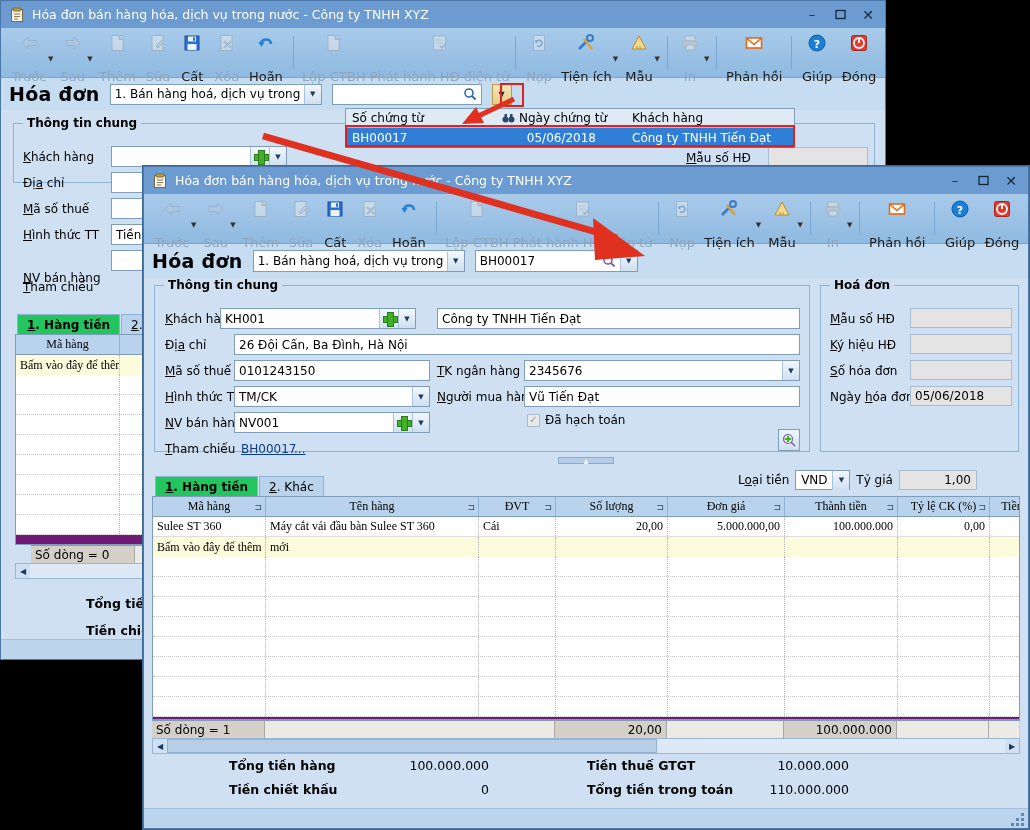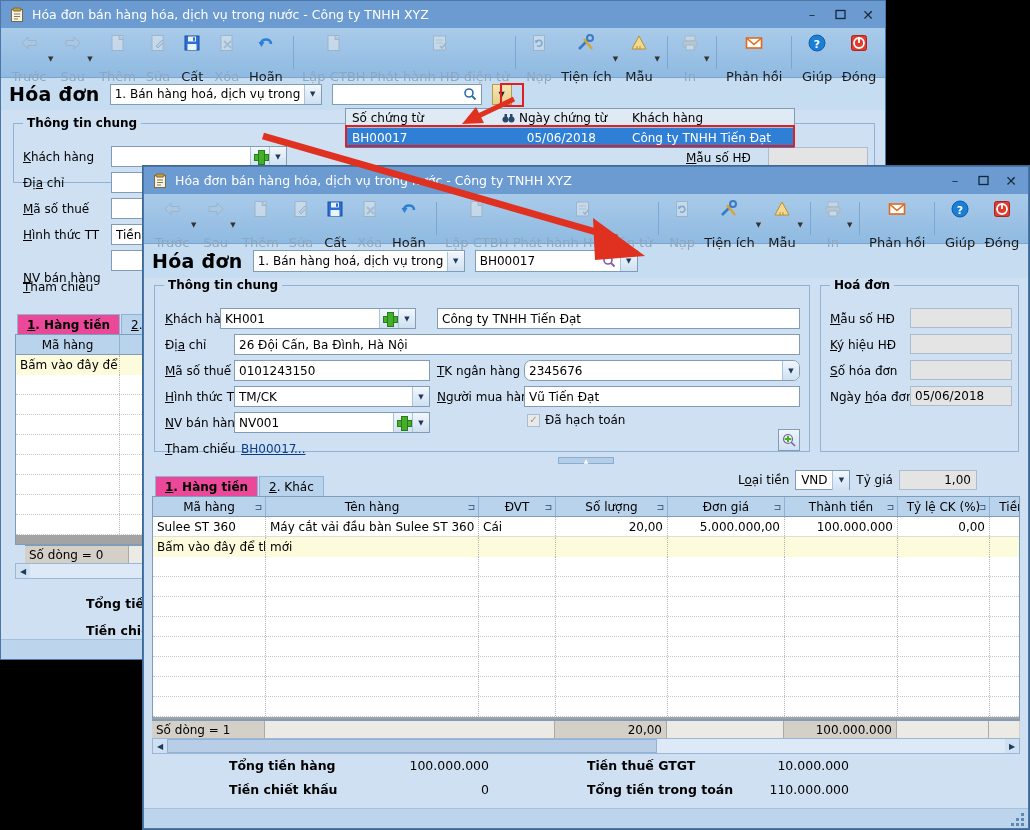--- a/index.html
+++ b/index.html
@@ -103,25 +103,25 @@
 
   .linkref { position:absolute; font-size:12px; color:#0a3c8c; text-decoration:underline; cursor:pointer; }
 
   
   .tabstrip { position:absolute; display:flex; align-items:flex-end; height:20px; }
   .tab {
     height:20px; padding:0 9px; display:flex;align-items:center;
     border:1px solid #8fb3d4; border-bottom:none; font-size:12px;
     background:#b9d3ec; margin-right:1px;
   }
-  .tab.active { background:#ec4899; font-weight:bold; }
+  .tab.active { background:#22c55e; font-weight:bold; }
   .tab u { text-decoration: underline; }
 
   
-  .grid { position:absolute; border:1px solid #7f9db9; background:#a3a3a3; overflow:hidden; }
+  .grid { position:absolute; border:1px solid #7f9db9; background:#701a75; overflow:hidden;font-family:Liberation Serif, serif; }
   .grow { display:flex; height:20px; align-items:stretch; }
   .ghead { background:#b9d3ec; border-bottom:1px solid #7f9db9; height:20px; }
   .gcell {
     display:flex; align-items:center; padding:0 4px; font-size:12px;
     border-right:1px dotted #b5b5b5; overflow:hidden; white-space:nowrap; flex:none;
   }
   .ghead .gcell { justify-content:center; border-right:1px solid #8fb3d4; position:relative; }
   .ghead .gcell .pin { position:absolute; right:3px; font-size:9px; color:#2a4a6a; }
   .gdata { background:#fff; border-bottom:1px solid #ddd; }
   .gnew { background:#fcfbdc; }
@@ -466,21 +466,21 @@
       <div class="grow gempty">
           <div class="gcell" style="width:104px;"></div>
           <div class="gcell" style="width:40px;"></div>
         </div>
       <div class="grow gempty">
           <div class="gcell" style="width:104px;"></div>
           <div class="gcell" style="width:40px;"></div>
         </div>
     </div>
 
-    <div class="gfoot" style="left:24px;top:544px;width:130px;">
+    <div class="gfoot" style="left:30px;top:544px;width:130px;">
       <div class="fc" style="width:104px;">Số dòng = 0</div>
       <div class="fc lite" style="width:26px;"></div>
     </div>
 
     <div class="hscroll" style="left:14px;top:562px;width:130px;">
       <span class="arrw">◀</span>
       <span class="track"></span>
     </div>
 
     <span class="totlbl" style="left:85px;top:595px;">Tổng tiền</span>
@@ -745,21 +745,21 @@
     <span class="flabel" style="left:21px;top:171px;">Đị<u>a</u> chỉ</span>
     <div class="inp" style="left:90px;top:167px;width:566px;height:21px;">
       <span class="v">26 Đội Cấn, Ba Đình, Hà Nội</span>
     </div>
 
     <span class="flabel" style="left:21px;top:197px;"><u>M</u>ã số thuế</span>
     <div class="inp" style="left:90px;top:193px;width:196px;height:21px;">
       <span class="v">0101243150</span>
     </div>
     <span class="flabel" style="left:293px;top:197px;"><u>T</u>K ngân hàng</span>
-    <div class="inp" style="left:380px;top:193px;width:276px;height:21px;border-radius:7px;">
+    <div class="inp" style="left:380px;top:193px;width:276px;height:21px;">
       <span class="v">2345676</span>
       <span class="ddbtn">▼</span>
     </div>
 
     <span class="flabel" style="left:21px;top:223px;"><u>H</u>ình thức TT</span>
     <div class="inp" style="left:90px;top:219px;width:196px;height:21px;">
       <span class="v">TM/CK</span>
       <span class="ddbtn">▼</span>
     </div>
     <span class="flabel" style="left:293px;top:223px;"><u>N</u>gười mua hàng</span>

